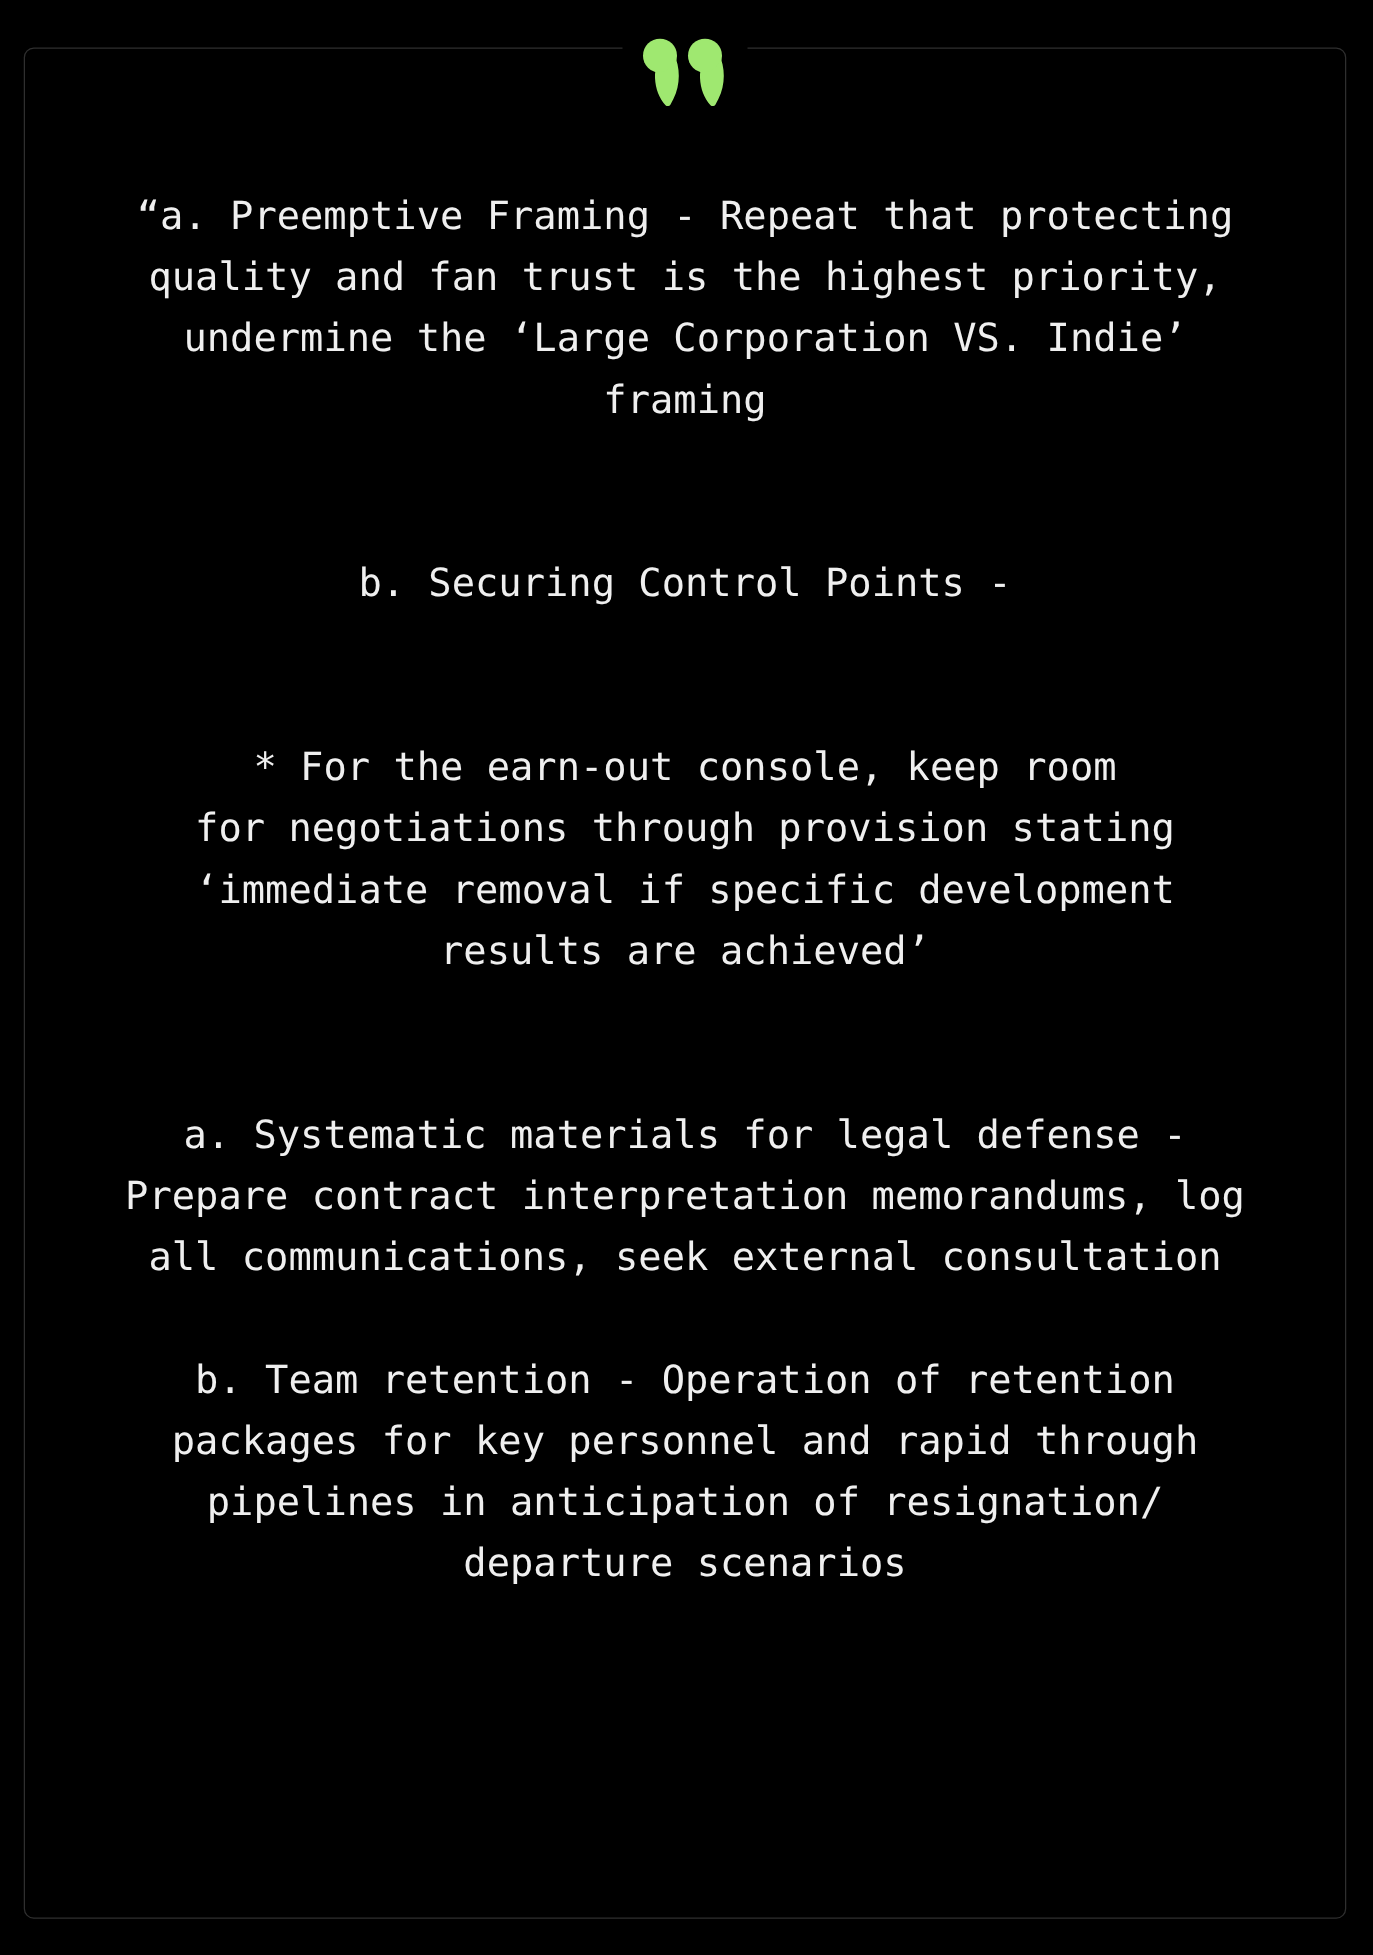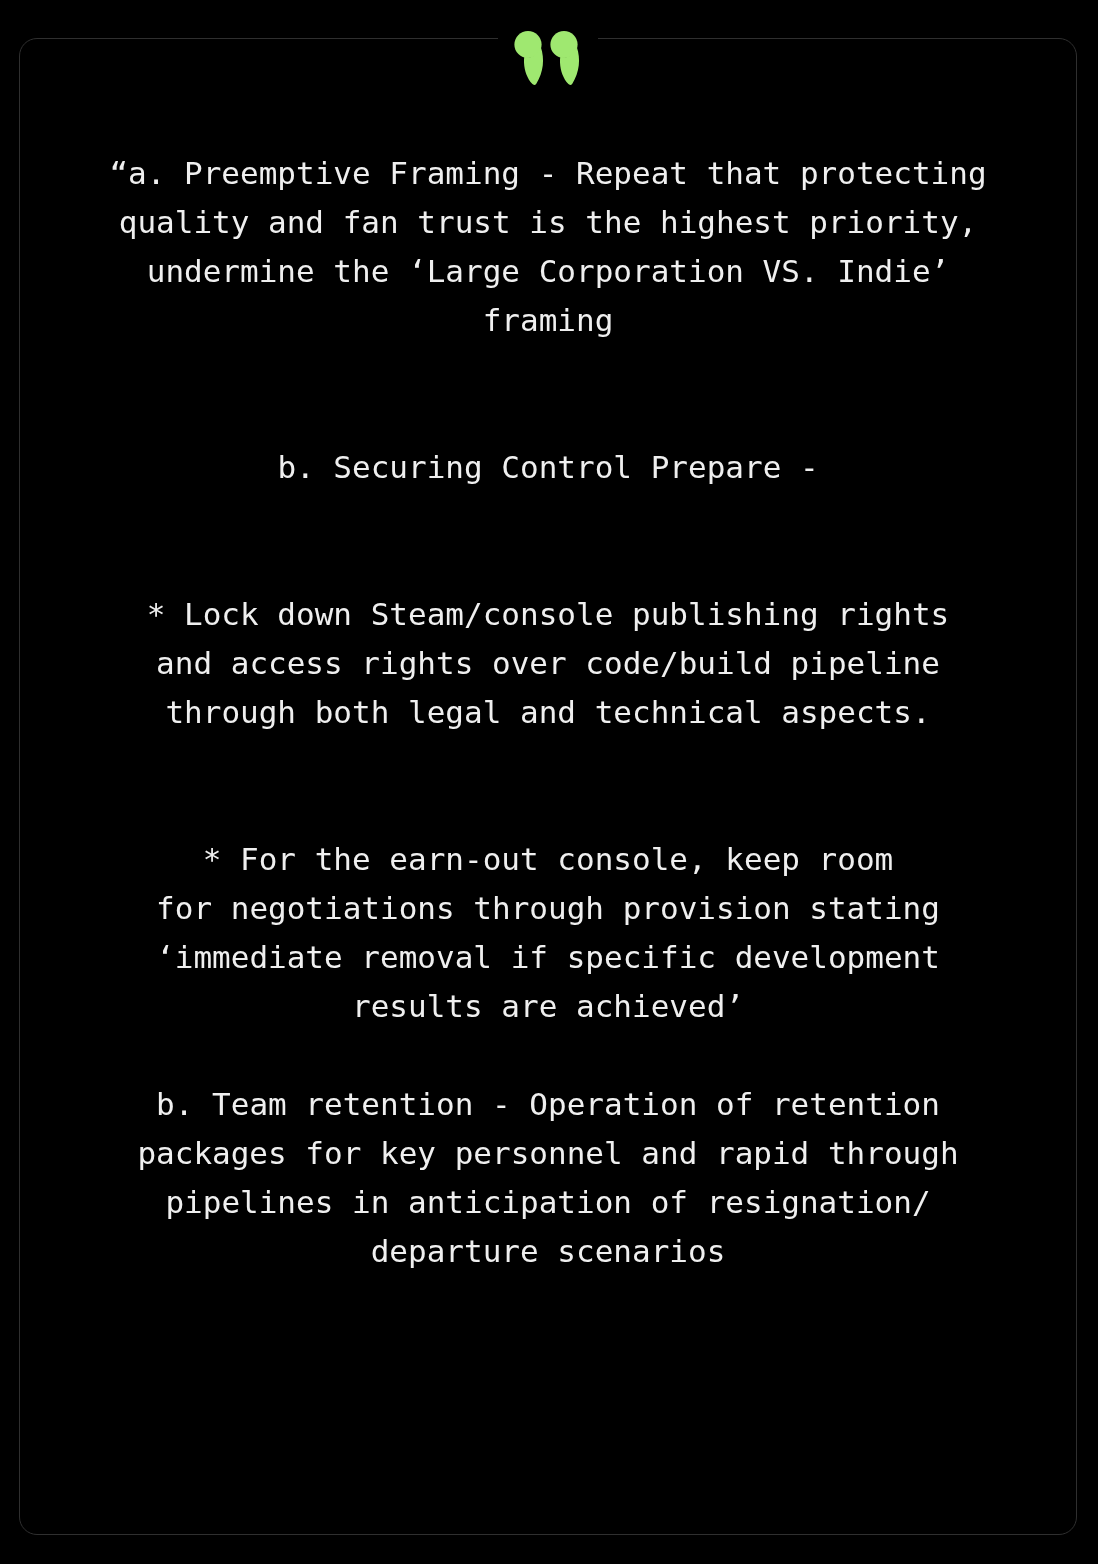--- a/index.html
+++ b/index.html
@@ -16,21 +16,21 @@
   }
   .quote-card {
     position: absolute;
     left: 19px;
     top: 38px;
     width: 1058px;
     height: 1497px;
     box-sizing: border-box;
     background: #000000;
     border: 1px solid #2f2f2f;
-    border-radius: 18px;
+    border-radius: 8px;
   }
   .quote-icon-wrap {
     position: absolute;
     top: -9px;
     left: 50%;
     transform: translateX(-50%);
     background: #000000;
     padding: 0 16px;
     line-height: 0;
   }
@@ -69,28 +69,28 @@
         <use href="#qmark" x="36"></use>
       </g>
     </svg>
   </div>
 
   <div class="quote-body">
     <p>“a. Preemptive Framing - Repeat that protecting
 quality and fan trust is the highest priority,
 undermine the ‘Large Corporation VS. Indie’
 framing</p>
-    <p>b. Securing Control Prepare -</p>
-    <p>* Lock down Steam/console publishing rights
-and access rights over code/build pipeline
-through both legal and technical aspects.</p>
+    <p>b. Securing Control Points -</p>
     <p>* For the earn-out console, keep room
 for negotiations through provision stating
 ‘immediate removal if specific development
 results are achieved’</p>
+    <p>a. Systematic materials for legal defense -
+Prepare contract interpretation memorandums, log
+all communications, seek external consultation</p>
     <p class="tight">b. Team retention - Operation of retention
 packages for key personnel and rapid through
 pipelines in anticipation of resignation/
 departure scenarios</p>
     
   </div>
 
 </div>
 
 </body></html>

